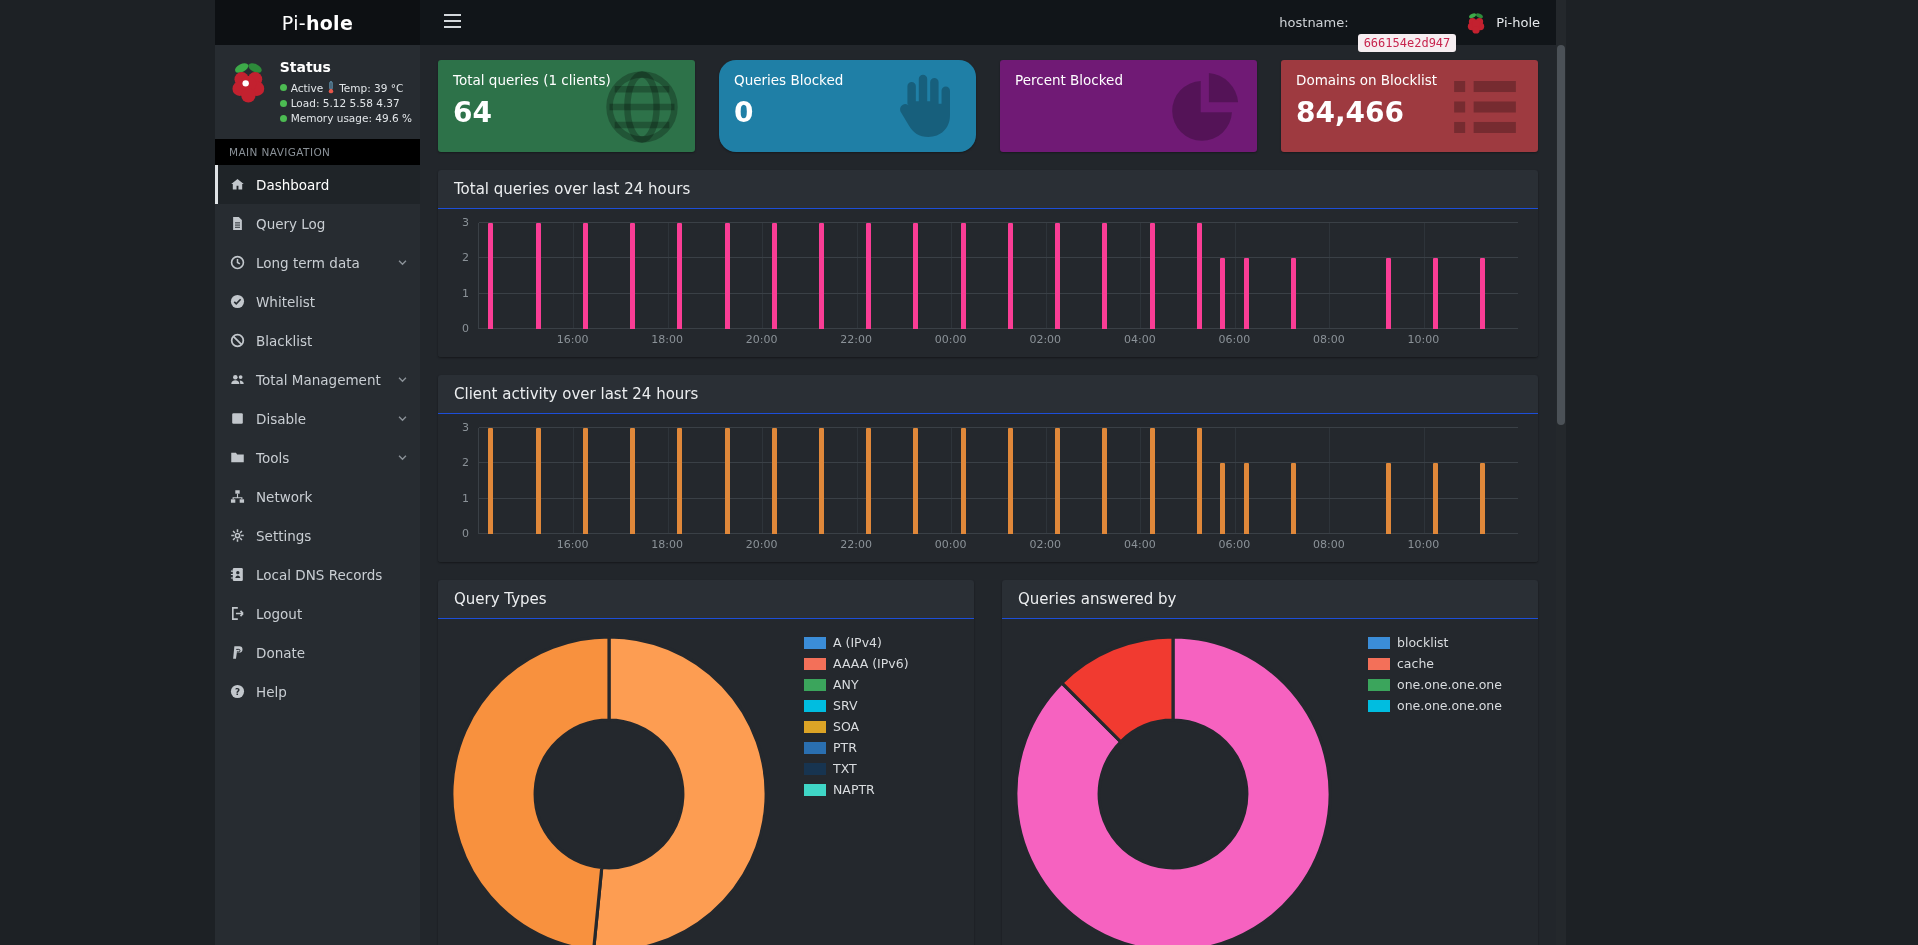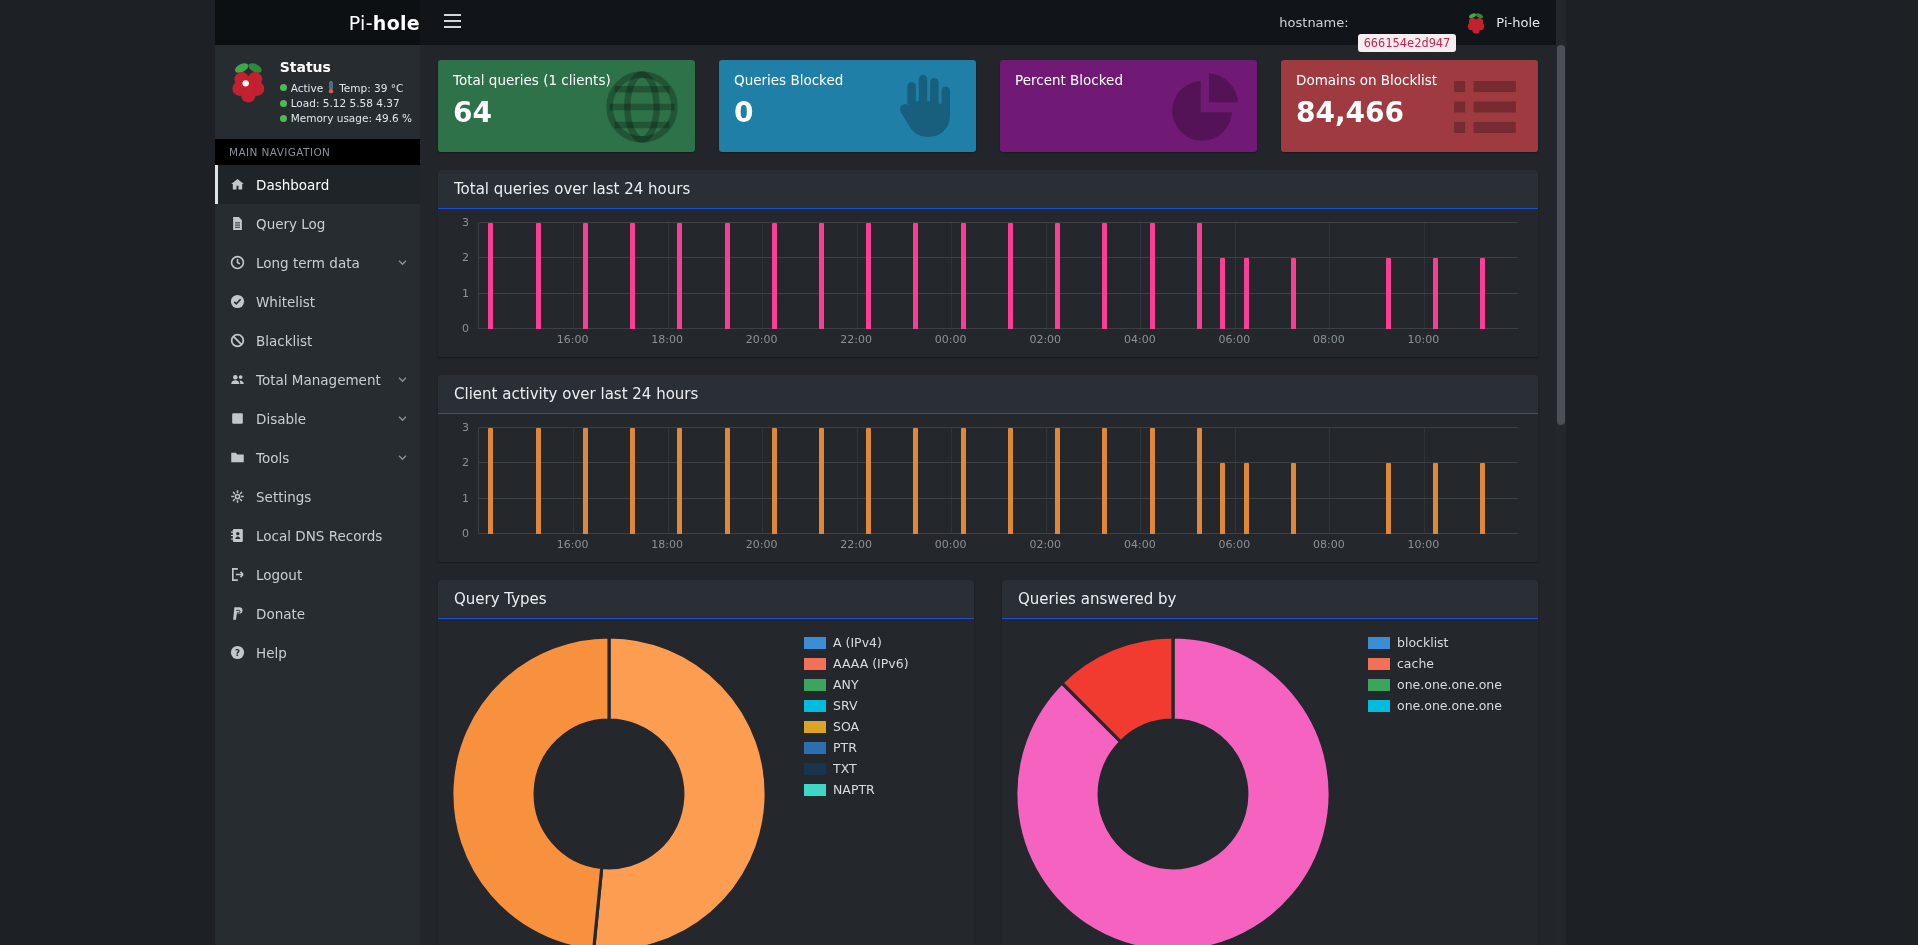--- a/index.html
+++ b/index.html
@@ -4,21 +4,21 @@
 <style>
   * { box-sizing: border-box; }
   html,body { margin:0; padding:0; width:1918px; height:945px; overflow:hidden;
     background:#1d2125; font-family:"DejaVu Sans","Liberation Sans",sans-serif; }
   .app { position:absolute; left:215px; top:0; width:1341px; height:945px;
     background:#22262b; overflow:hidden; }
   
   .topbar { position:absolute; top:0; left:0; right:0; height:45px; background:#111519;
     display:flex; align-items:stretch; z-index:10; }
   .brand { width:205px; background:#0d1013; color:#fff; font-size:19px;
-    display:flex; align-items:center; justify-content:flex-end; letter-spacing:.3px; cursor:pointer; }
+    display:flex; align-items:center; justify-content:center; letter-spacing:.3px; cursor:pointer; }
   .brand b { font-weight:bold; }
   .topbar-rest { flex:1; display:flex; align-items:center; justify-content:space-between; padding:0 16px; }
   .hamburger { background:none; border:none; padding:6px 8px; cursor:pointer; }
   .top-right { display:flex; align-items:center; gap:9px; color:#e6e9ec; font-size:13px; }
   .hostname-label { color:#cfd3d7; }
   .hostname-badge { font-family:"DejaVu Sans Mono","Liberation Mono",monospace; font-size:12px;
     background:#f6eef1; color:#c7254e; padding:2px 6px; border-radius:3px;margin-top:40px; }
   
   .sidebar { position:absolute; top:45px; left:0; width:205px; bottom:0; background:#272c31; }
   .status { display:flex; gap:10px; padding:12px 8px 12px 12px; align-items:flex-start; }
@@ -35,21 +35,21 @@
   
   .content { position:absolute; left:205px; top:45px; right:0; padding:15px 18px 40px; }
   .cards { display:grid; grid-template-columns:repeat(4,1fr); gap:24px; }
   .card { position:relative; border-radius:3px; padding:12px 15px; height:92px; color:#fff;
     overflow:hidden; box-shadow:0 1px 2px rgba(0,0,0,.35); cursor:pointer; }
   .card .label { font-size:13.5px; position:relative; z-index:2; }
   .card .value { font-size:28px; font-weight:bold; margin-top:8px; position:relative; z-index:2; }
   .card .bigicon { position:absolute; right:14px; top:8px; width:78px; height:78px;
     color:rgba(0,0,0,0.25); z-index:1; }
   .card-green  { background:#2d7249; }
-  .card-blue   { background:#1f7fa6; }
+  .card-blue   { background:#1f7fa6;border-radius:17px; }
   .card-yellow { background:#701a75; }
   .card-red    { background:#9e3a40; }
   .panel { background:#2a2f35; border-radius:3px; margin-top:18px; box-shadow:0 1px 2px rgba(0,0,0,.4); }
   .panel-header { padding:10px 16px; font-size:15px; color:#eceef0;
     border-bottom:1px solid #1d4ed8; }
   .panel-body { padding:12px 14px 8px; background:#24282d; border-radius:0 0 3px 3px; }
   
   .barchart { position:relative; height:128px; }
   .plot { position:absolute; left:26px; right:6px; top:2px; bottom:20px; border-left:1px solid #3a4046; }
   .gridline { position:absolute; left:0; right:0; height:1px; background:#3a4046; }
@@ -202,20 +202,29 @@
           </svg>
       </a>
       <a class="nav-item">
         <svg class="ic" viewBox="0 0 24 24">
             <path d="M2 4.5h7.5l2 2.5H22v12.5H2z" fill="currentColor"></path>
           </svg>
         <span>Tools</span>
         <svg class="chev" width="11" height="11" viewBox="0 0 16 16">
             <path d="M3 5.5l5 5 5-5" stroke="currentColor" stroke-width="2" fill="none"></path>
           </svg>
+      </a>
+      <a class="nav-item">
+        <svg class="ic" viewBox="0 0 24 24">
+            <rect x="8.5" y="2" width="7" height="5.5" fill="currentColor"></rect>
+            <rect x="1.5" y="16.5" width="7" height="5.5" fill="currentColor"></rect>
+            <rect x="15.5" y="16.5" width="7" height="5.5" fill="currentColor"></rect>
+            <path d="M12 7.5v4.5M5 16.5v-2.5h14v2.5M12 12v2" stroke="currentColor" stroke-width="1.8" fill="none"></path>
+          </svg>
+        <span>Network</span>
       </a>
       <a class="nav-item">
         <svg class="ic" viewBox="0 0 24 24">
             <circle cx="12" cy="12" r="3.4" fill="none" stroke="currentColor" stroke-width="2.4"></circle>
             <path d="M12 2v4.2M12 17.8V22M2 12h4.2M17.8 12H22M4.9 4.9l3 3M16.1 16.1l3 3M19.1 4.9l-3 3M7.9 16.1l-3 3" stroke="currentColor" stroke-width="2.4"></path>
           </svg>
         <span>Settings</span>
       </a>
       <a class="nav-item">
         <svg class="ic" viewBox="0 0 24 24">

